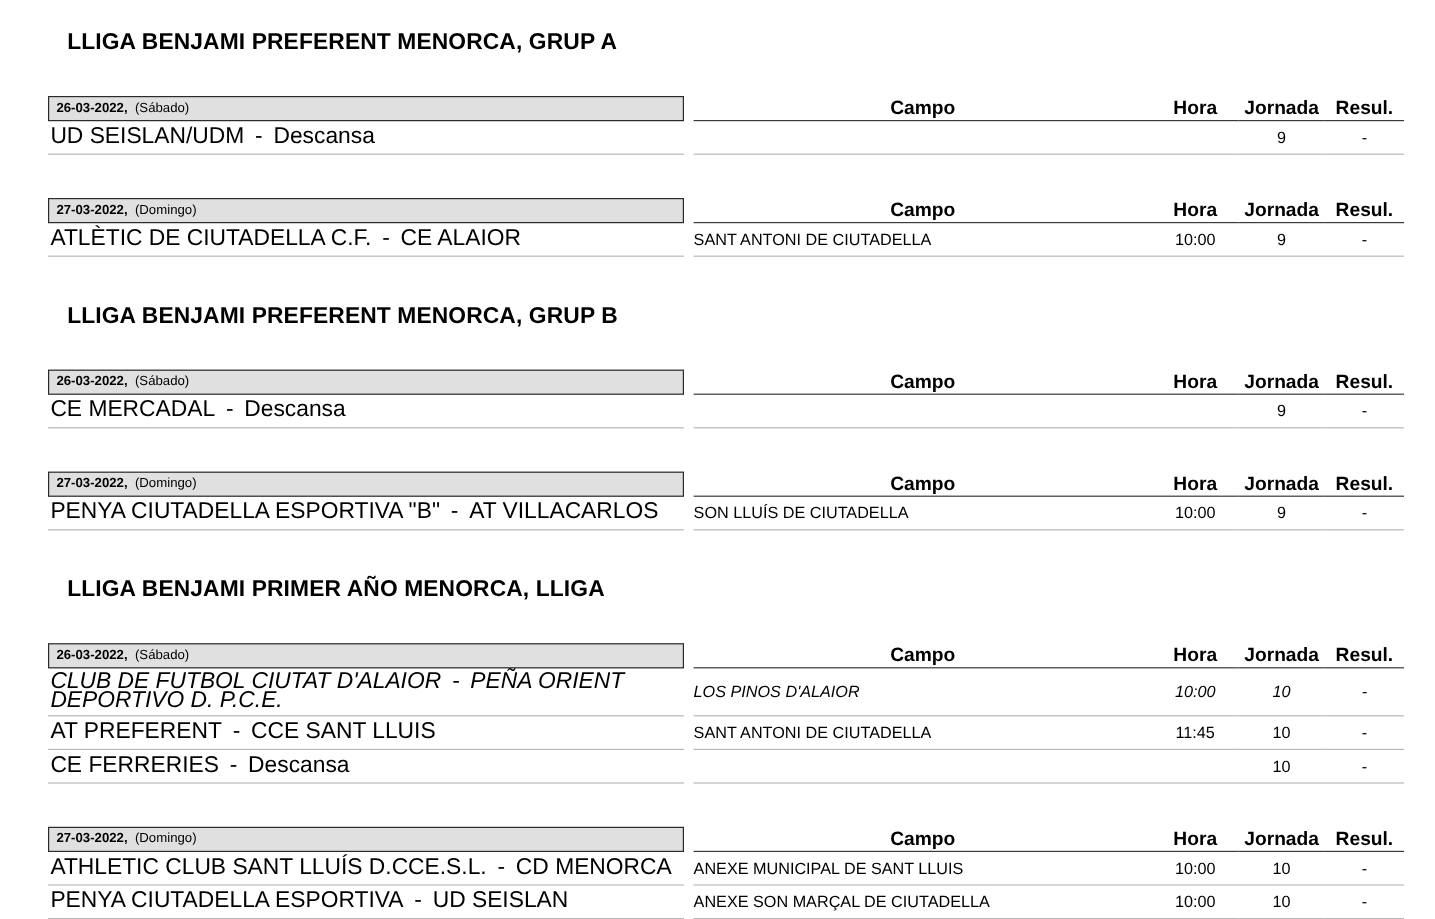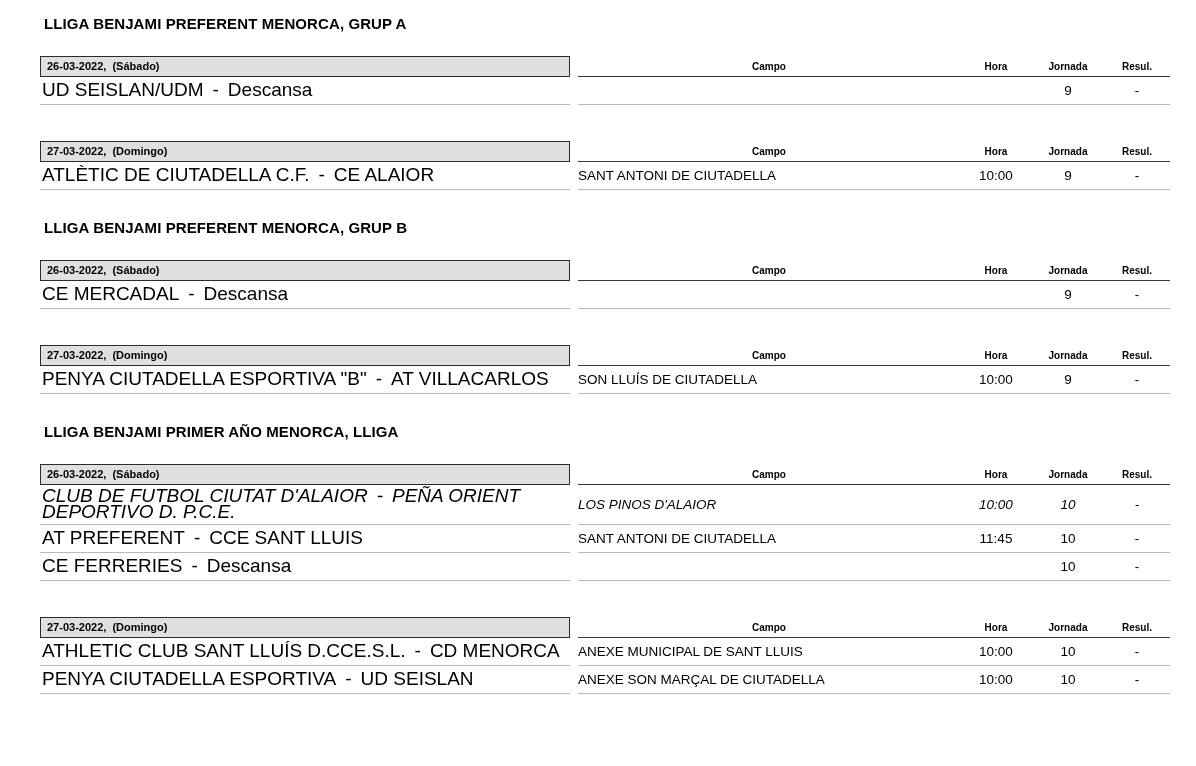--- a/index.html
+++ b/index.html
@@ -15,24 +15,24 @@
     overflow: hidden;
   }
   .page {
     position: relative;
     width: 1196px;
     height: 766px;
     box-sizing: border-box;
     padding: 0 26px 0 40px;
   }
   .section-title {
-    font-size: 15px;
+    font-size: 19px;
     font-weight: bold;
     letter-spacing: 0.1px;
-    margin: 4px;
+    margin: 16px;
     padding: 0;
     line-height: 16px;
   }
   .section {
     margin: 0;
   }
   .section + .section {
     margin-top: 0;
   }
   .sched-block {
@@ -58,26 +58,26 @@
     background: #e0e0e0;
     font-size: 11px;
     font-weight: bold;
     line-height: 13px;
     padding: 3px 0 4px 6px;
     box-sizing: border-box;
     height: 21px;
     white-space: nowrap;
   }
   .date-box .dow {
-    font-weight: bold;
+    font-weight: normal;
     margin-top: 12px;
   }
   .col-head {
     display: block;
-    font-size: 10px;
+    font-size: 16px;
     font-weight: bold;
     text-align: center;
     line-height: 12px;
     padding-bottom: 3px;
     border-bottom: 1.8px solid #3a3a3a;
   }
   .col-head.campo { padding-left: 4px; padding-right: 4px; }
 
   
   .row td {

